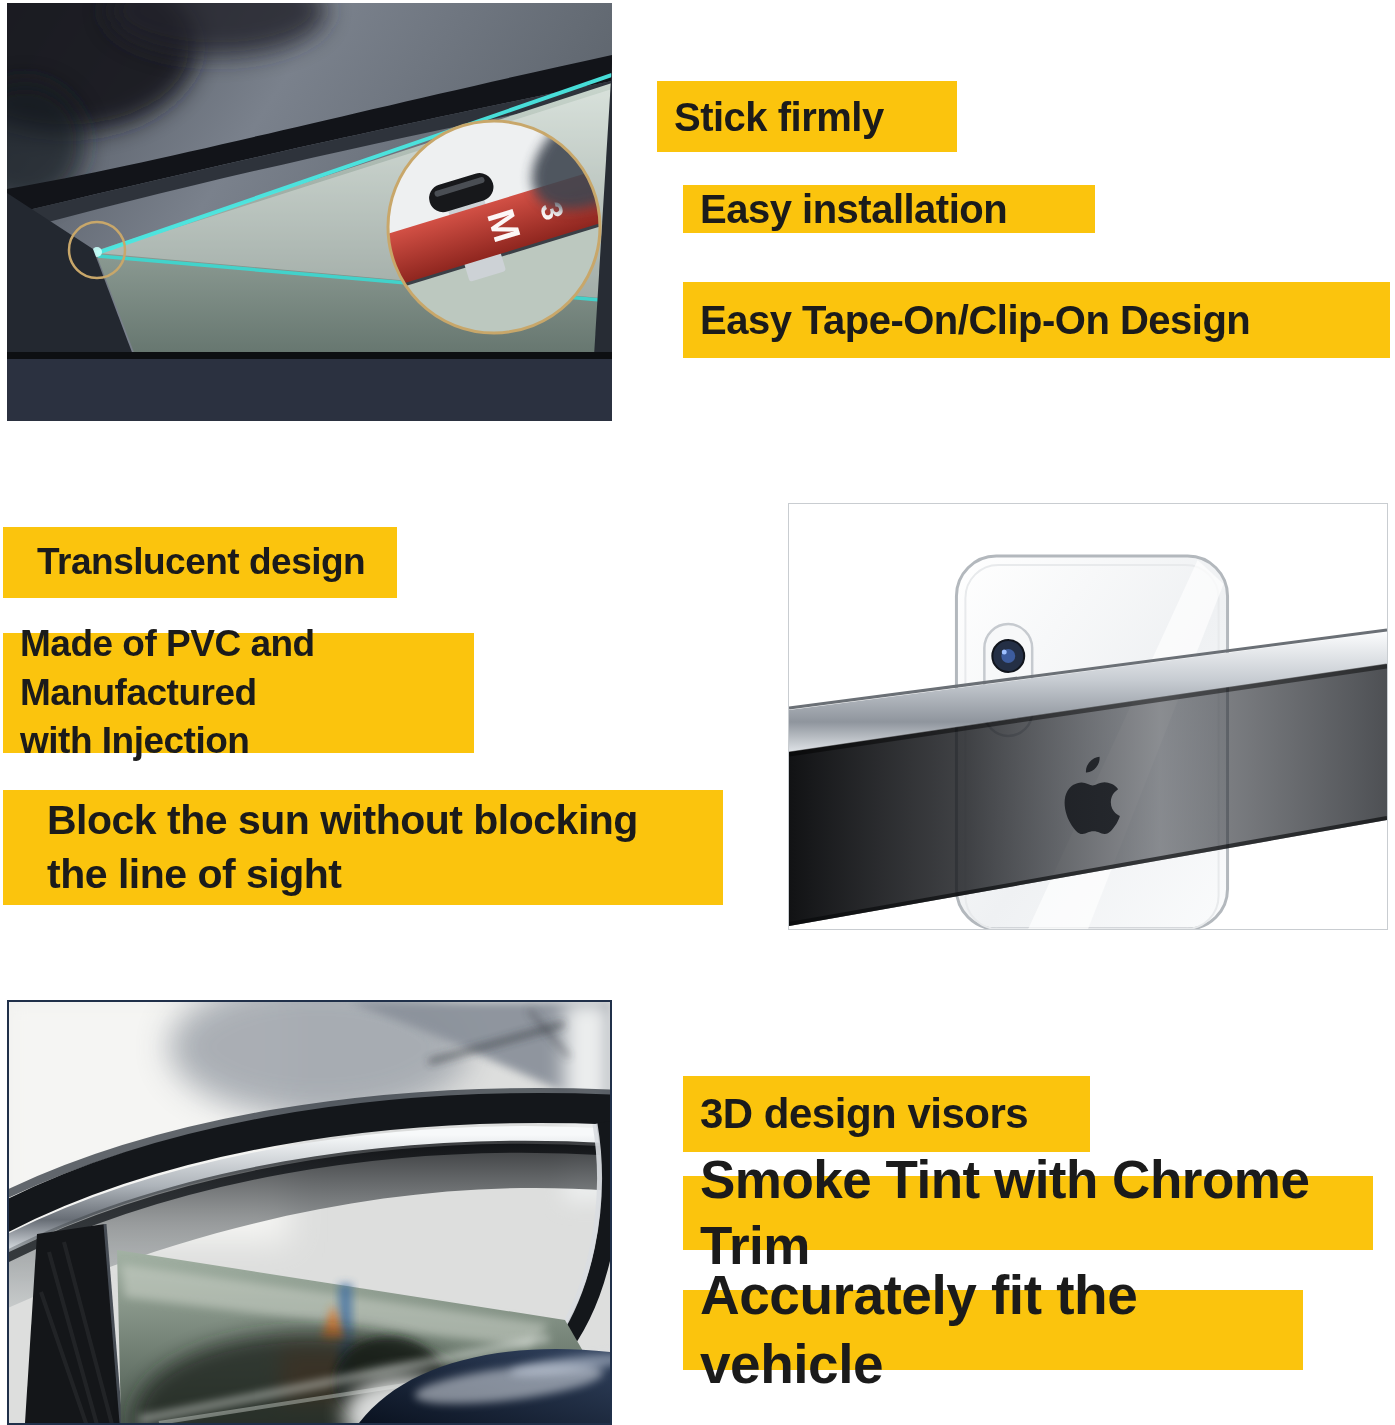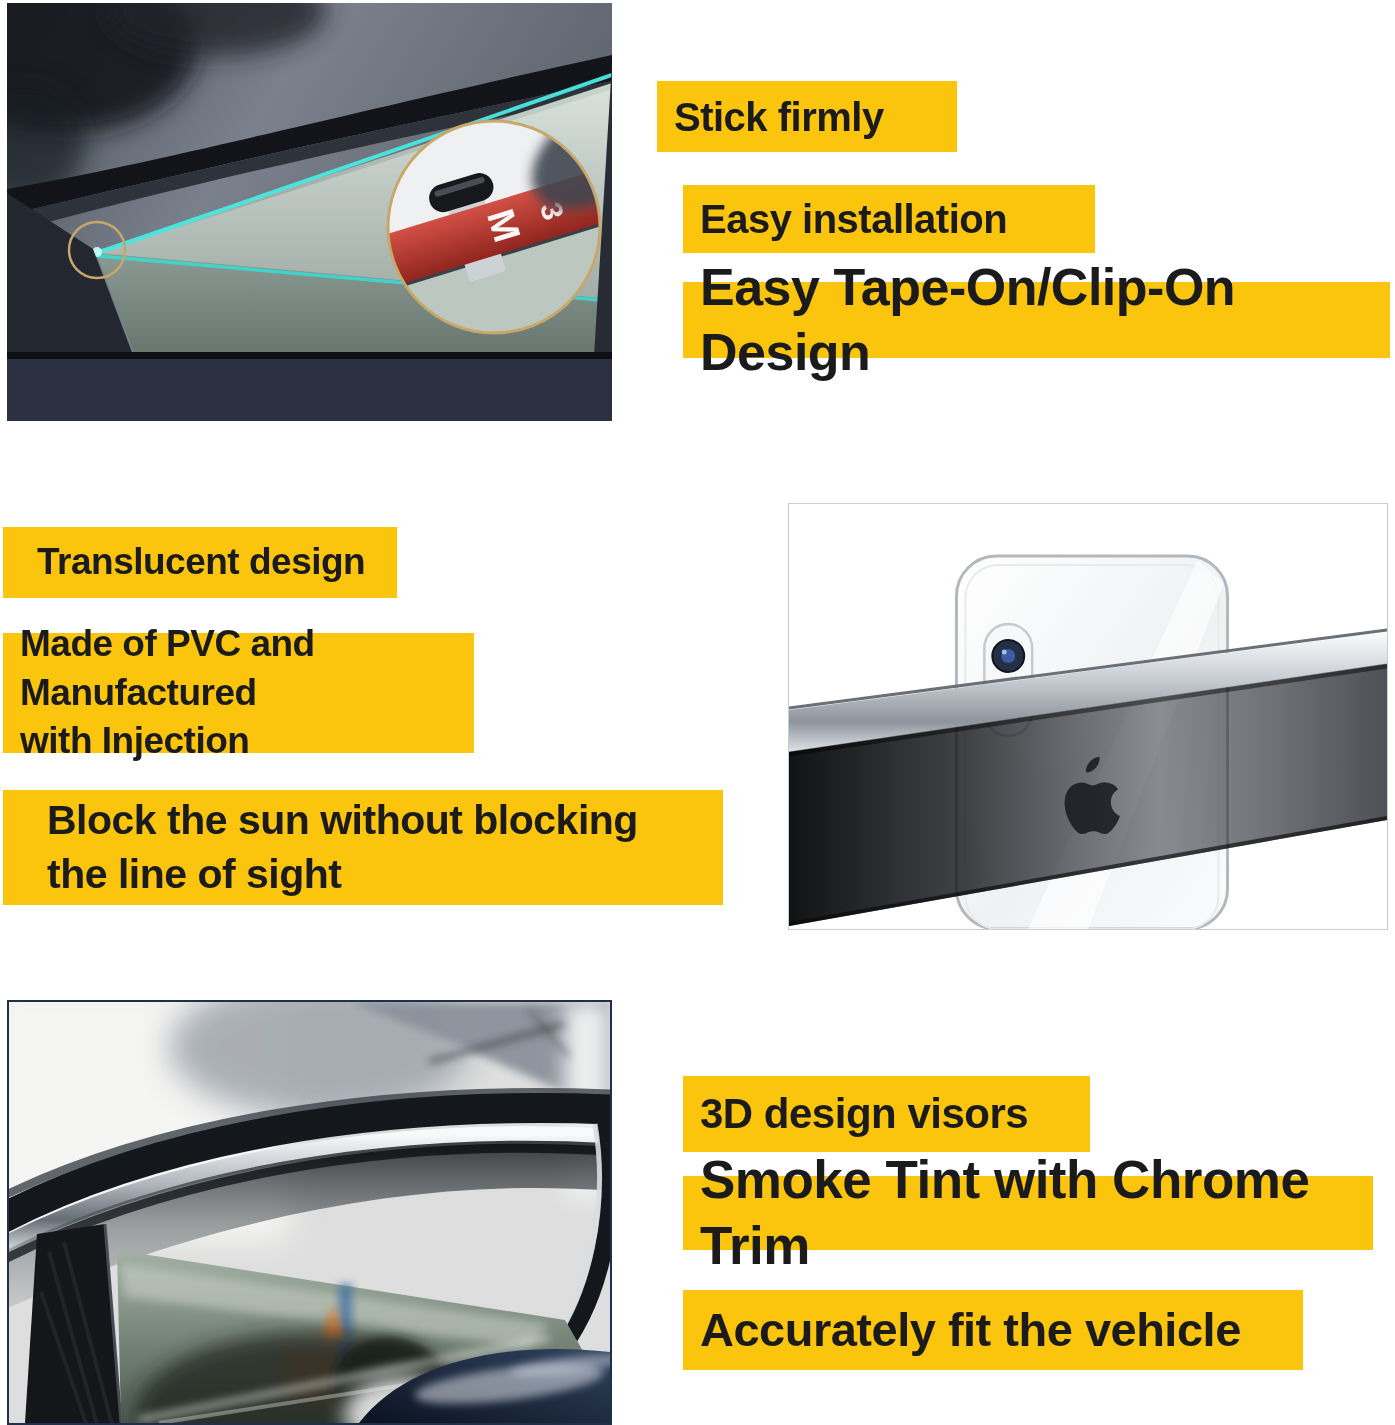--- a/index.html
+++ b/index.html
@@ -17,28 +17,28 @@
     color:#1b1b1b;
     font-weight:700;
     letter-spacing:-0.5px;
     display:flex;align-items:center;
     padding:0 20px 0 17px;
     box-sizing:border-box;
     white-space:pre-line;
     line-height:1.25;
   }
   .lbl-tr1{left:657px;top:81px;width:300px;height:71px;font-size:40px;}
-  .lbl-tr2{left:683px;top:185px;width:412px;height:68px;font-size:40px;}
-  .lbl-tr3{left:683px;top:282px;width:707px;height:76px;font-size:52px;}
+  .lbl-tr2{left:683px;top:185px;width:412px;height:48px;font-size:40px;}
+  .lbl-tr3{left:683px;top:282px;width:707px;height:76px;font-size:40px;}
   .lbl-ml1{left:3px;top:527px;width:394px;height:71px;font-size:37px;padding-left:34px;}
   .lbl-ml2{left:3px;top:633px;width:471px;height:120px;font-size:37px;line-height:1.32;}
   .lbl-ml3{left:3px;top:790px;width:720px;height:115px;font-size:41px;line-height:1.3;padding-left:44px;}
   .lbl-br1{left:683px;top:1076px;width:407px;height:76px;font-size:42px;}
   .lbl-br2{left:683px;top:1176px;width:690px;height:74px;font-size:53px;}
-  .lbl-br3{left:683px;top:1290px;width:620px;height:80px;font-size:47px;}
+  .lbl-br3{left:683px;top:1290px;width:620px;height:80px;font-size:55px;}
   
   .photo{position:absolute;margin:0;overflow:hidden;padding:0;}
   .photo svg{display:block;width:100%;height:100%;}
   .photo-tape{left:7px;top:3px;width:605px;height:418px;}
   .photo-phone{left:788px;top:503px;width:600px;height:427px;border:1px solid #c9cdd1;box-sizing:border-box;background:#ffffff;}
   .photo-car{left:7px;top:1000px;width:605px;height:425px;border:2px solid #20304a;box-sizing:border-box;}
 </style>
 </head>
 <body>
 

